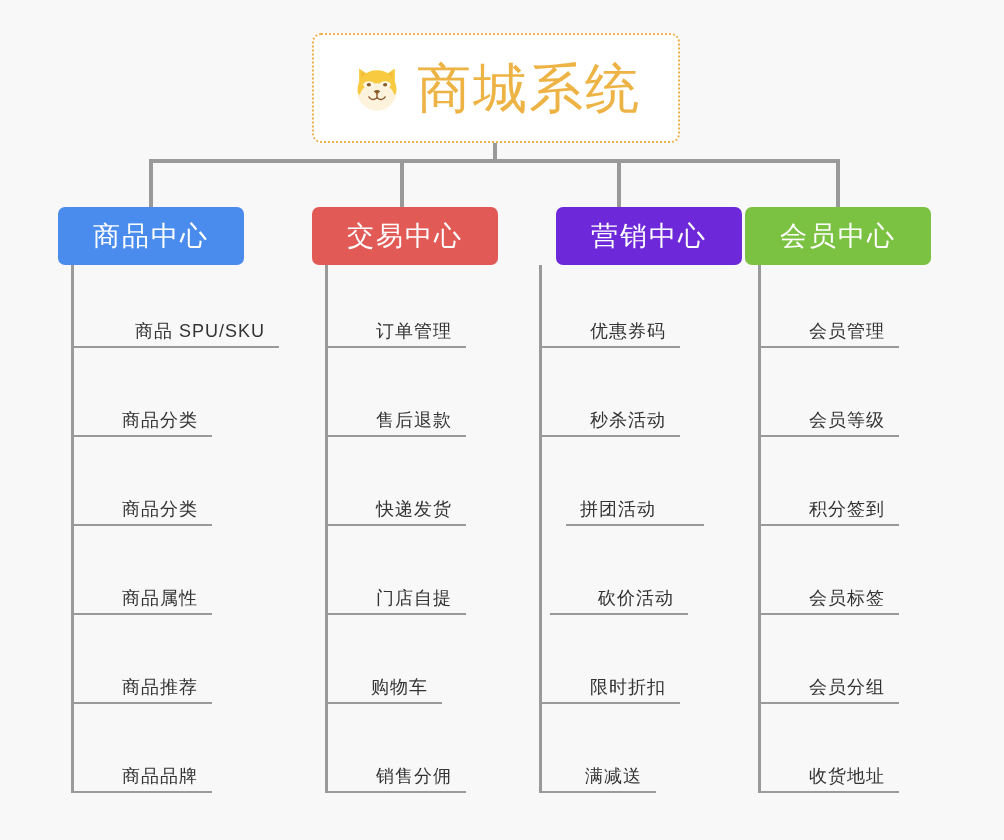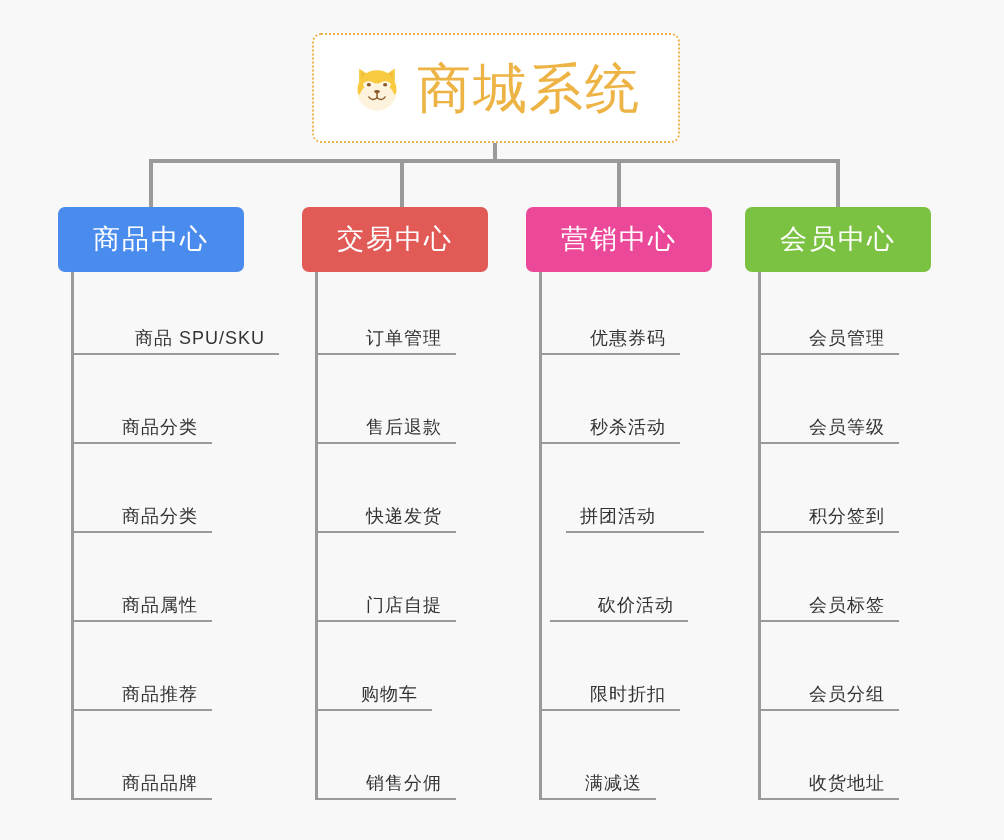--- a/index.html
+++ b/index.html
@@ -76,21 +76,21 @@
   }
 
   
   .column {
     position: absolute;
     top: 207px;
     width: 186px;
   }
   .col-header {
     width: 186px;
-    height: 65px;
+    height: 58px;
     border-radius: 7px;
     box-sizing: border-box;
     display: flex;
     align-items: center;
     justify-content: center;
     color: #ffffff;
     font-size: 27px;
     letter-spacing: 2px;
     line-height: 1;
     white-space: nowrap;
@@ -178,21 +178,21 @@
             <span class="leaf-label">商品属性</span>
           </div>
           <div class="leaf-item" style="width: 138px; justify-content: flex-end;">
             <span class="leaf-label">商品推荐</span>
           </div>
           <div class="leaf-item" style="width: 138px; justify-content: flex-end;">
             <span class="leaf-label">商品品牌</span>
           </div>
         </div>
       </div>
-      <div class="column" style="left: 302px;">
+      <div class="column" style="left: 312px;">
         <div class="col-header" style="background: rgb(225, 90, 86);">
           <span>交易中心</span>
         </div>
         <div class="col-body">
           <div class="leaf-item first" style="width: 138px; justify-content: flex-end;">
             <span class="leaf-label">订单管理</span>
           </div>
           <div class="leaf-item" style="width: 138px; justify-content: flex-end;">
             <span class="leaf-label">售后退款</span>
           </div>
@@ -204,21 +204,21 @@
           </div>
           <div class="leaf-item" style="width: 114px; justify-content: flex-end;">
             <span class="leaf-label">购物车</span>
           </div>
           <div class="leaf-item" style="width: 138px; justify-content: flex-end;">
             <span class="leaf-label">销售分佣</span>
           </div>
         </div>
       </div>
       <div class="column" style="left: 526px;">
-        <div class="col-header" style="background: #ec4899;">
+        <div class="col-header" style="background: #6d28d9; margin-left: 30px;">
           <span>营销中心</span>
         </div>
         <div class="col-body">
           <div class="leaf-item first" style="width: 138px; justify-content: flex-end;">
             <span class="leaf-label">优惠券码</span>
           </div>
           <div class="leaf-item" style="width: 138px; justify-content: flex-end;">
             <span class="leaf-label">秒杀活动</span>
           </div>
           <div class="leaf-item" style="width: 138px; justify-content: flex-start; margin-left: 24px;">

